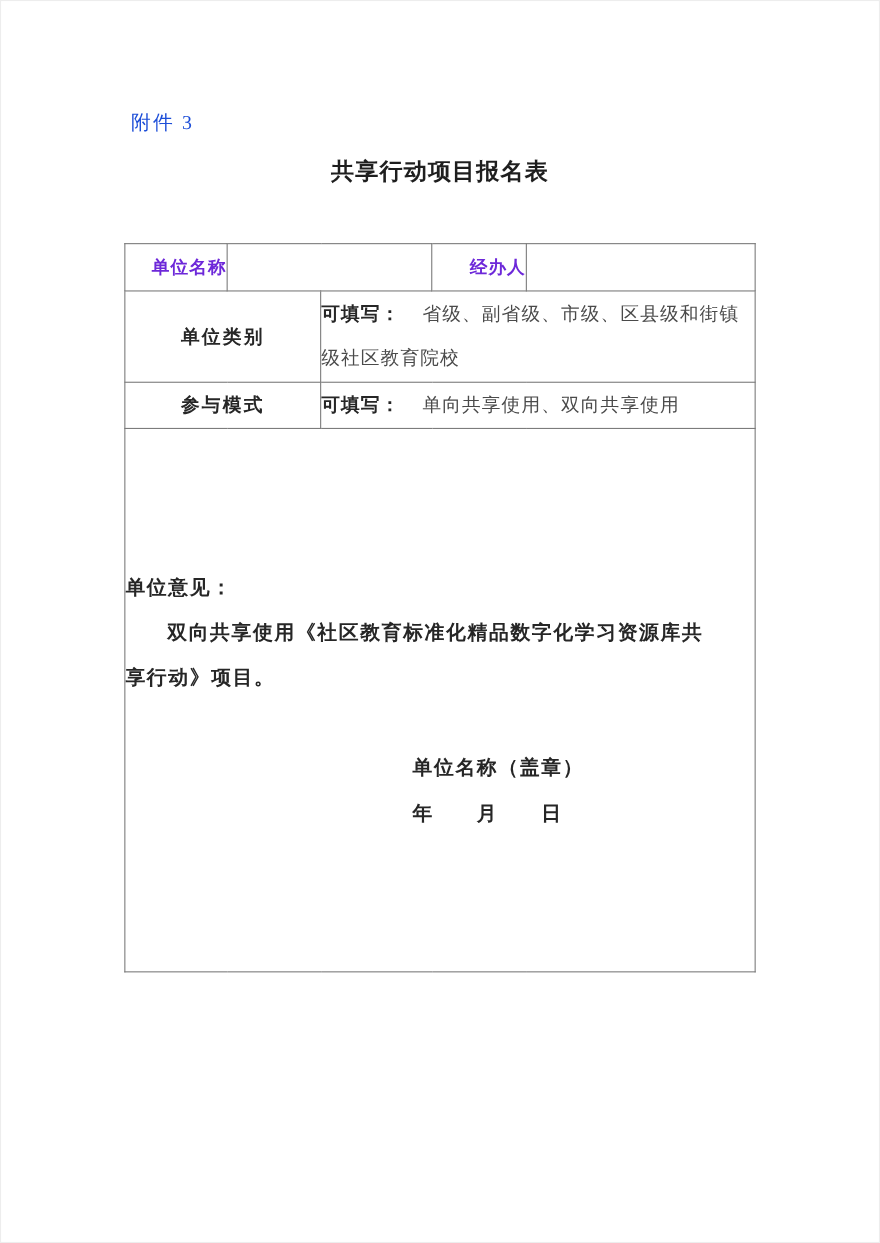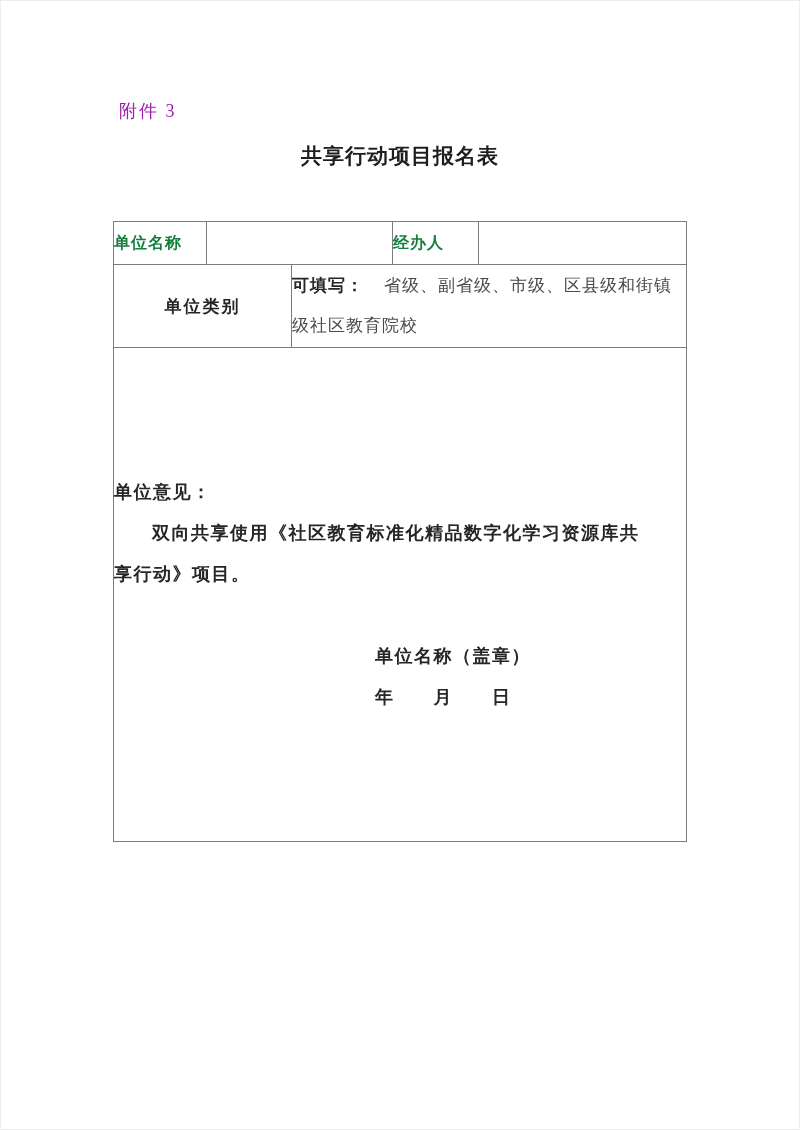--- a/index.html
+++ b/index.html
@@ -17,21 +17,21 @@
     font-family: "Liberation Serif", "DejaVu Serif", serif;
     color: #2b2b2b;
     overflow: hidden;
   }
   .attachment {
     position: absolute;
     left: 118px;
     top: 98px;
     font-size: 18px;
     letter-spacing: 2px;
-    color: #a21caf;
+    color: #1d4ed8;
   }
   .title {
     position: absolute;
     left: 0;
     right: 0;
     top: 141px;
     text-align: center;
     font-size: 21px;
     font-weight: bold;
     letter-spacing: 1px;
@@ -45,25 +45,25 @@
     border-collapse: collapse;
     table-layout: fixed;
   }
   table.form td {
     border: 1px solid #7c7c7c;
     padding: 0;
     vertical-align: middle;
     overflow: hidden;
   }
   td.lbl {
-    text-align: left;
+    text-align: right;
     font-weight: bold;
     font-size: 16px;
     letter-spacing: 1px;
-    color: #15803d;
+    color: #6d28d9;
   }
   td.lbl-wide {
     text-align: center;
     font-weight: bold;
     font-size: 17px;
     letter-spacing: 2px;
     color: #262626;
   }
   td.hint-cell {
     padding-left: 11px;
@@ -119,20 +119,26 @@
 
 
     <tr style="height:83px">
       <td colspan="2" class="lbl-wide">单位类别</td>
       <td colspan="3" class="hint-cell">
         <div class="hint-line"><span class="hint-prefix">可填写：</span><span>省级、副省级、市级、区县级和街镇</span></div>
         <div class="hint-line">级社区教育院校</div>
       </td>
     </tr>
 
+    <tr style="height:42px">
+      <td colspan="2" class="lbl-wide">参与模式</td>
+      <td colspan="3" class="hint-cell">
+        <div class="hint-line"><span class="hint-prefix">可填写：</span><span>单向共享使用、双向共享使用</span></div>
+      </td>
+    </tr>
 
     <tr style="height:494px">
       <td colspan="5" class="opinion-cell">
         <div class="op-line">单位意见：</div>
         <div class="op-line op-para1">双向共享使用《社区教育标准化精品数字化学习资源库共</div>
         <div class="op-line">享行动》项目。</div>
         <div class="sig-block">
           <div class="op-line">单位名称（盖章）</div>
           <div class="op-line">年　　月　　日</div>
         </div>

